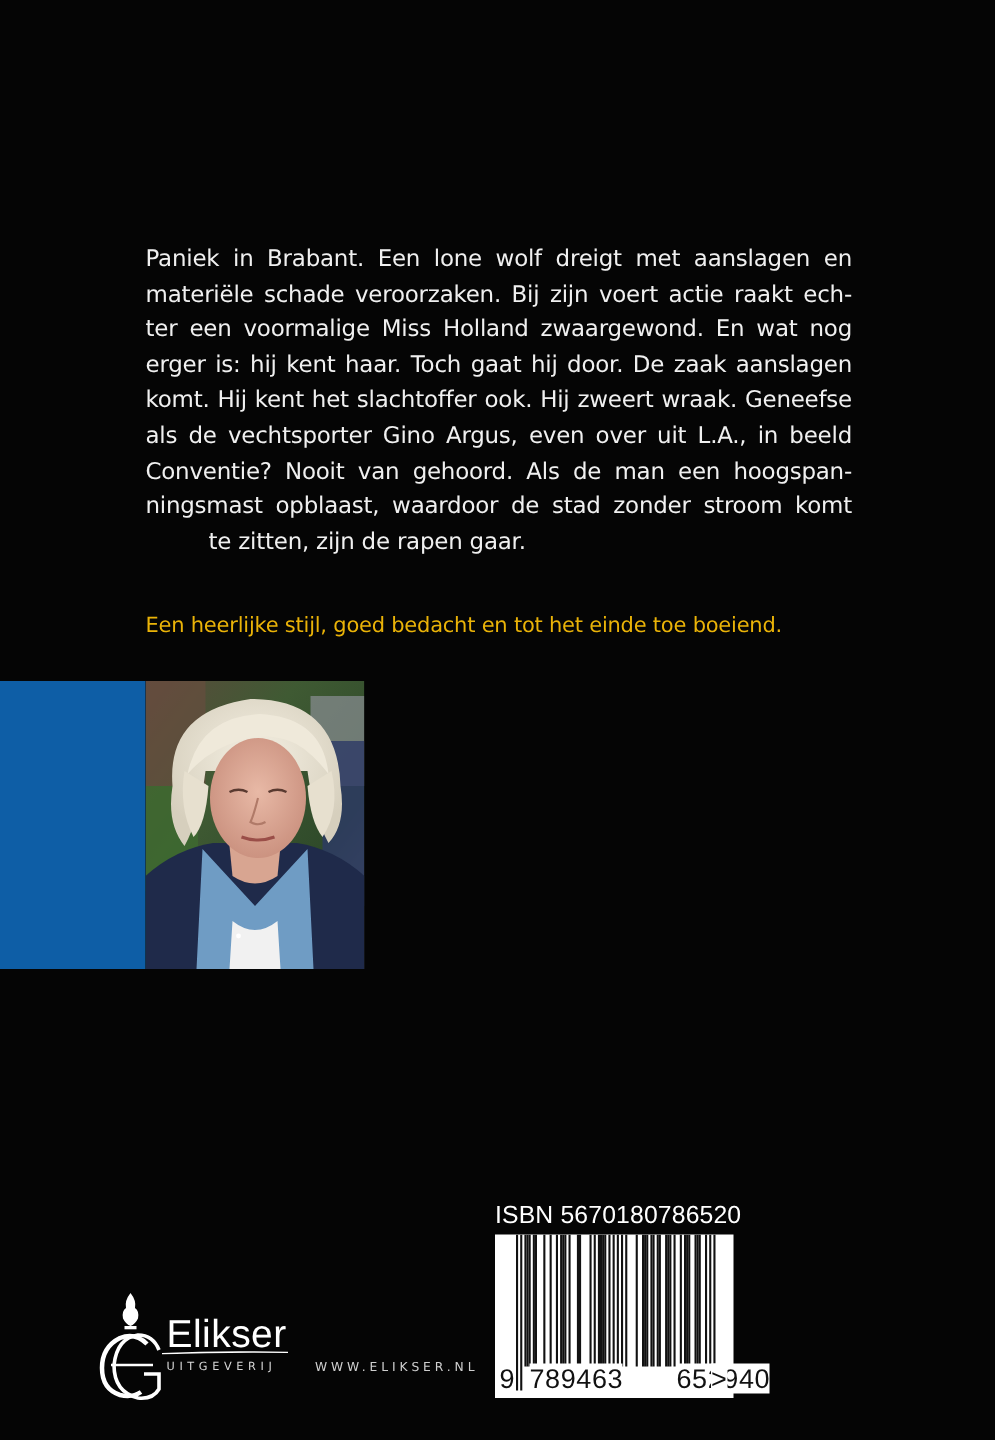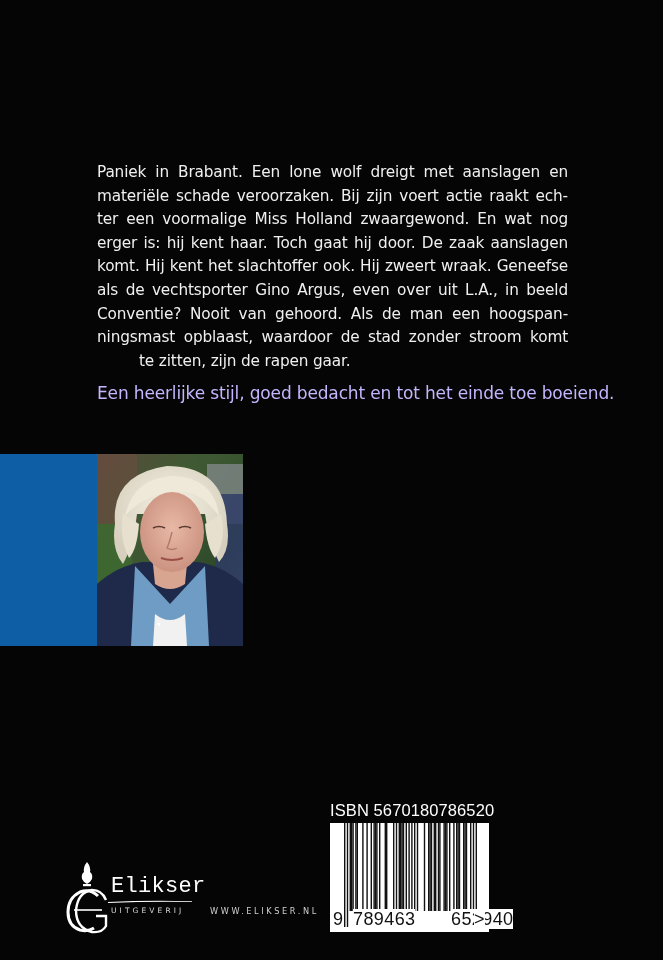--- a/index.html
+++ b/index.html
@@ -11,33 +11,33 @@
     .blurb {
       position: absolute; left: 97px; top: 161px; width: 471px;
       font-size: 15.3px; line-height: 23.6px; letter-spacing: -0.15px;
       text-align: justify; color: #f0f0f0;
       hyphens: manual;
     }
     .blurb .line { display: block; text-align: justify; text-align-last: justify; white-space: nowrap; }
     .blurb .line.last { text-align-last: left; margin-left: 42px; }
 
     .tagline {
-      position: absolute; left: 97px; top: 382px; width: 471px;
-      font-size: 17px; line-height: 23.6px; letter-spacing: -0.15px;
-      color: #c4b5fd; white-space: nowrap;
+      position: absolute; left: 97px; top: 406px; width: 471px;
+      font-size: 14px; line-height: 23.6px; letter-spacing: -0.15px;
+      color: #eab308; white-space: nowrap;
     }
 
     .blue-block { position: absolute; left: 0; top: 454px; width: 97px; height: 192px; }
     .photo { position: absolute; left: 97px; top: 454px; width: 146px; height: 192px; overflow: hidden; }
     .photo svg { display: block; }
 
     .logo { position: absolute; left: 62px; top: 860px; width: 135px; height: 76px; }
     .logo-name {
       position: absolute; left: 49px; top: 14px;
-      font-family: Liberation Mono, monospace; font-size: 22px; color: #ffffff; letter-spacing: 0.3px;
+      font-family: Liberation Sans, sans-serif; font-size: 26px; color: #ffffff; letter-spacing: 0.3px;
     }
     .logo-swoosh { position: absolute; left: 46px; top: 40px; width: 84px; height: 3px; }
     .logo-sub {
       position: absolute; left: 49px; top: 46px;
       font-family: "DejaVu Sans", "Liberation Sans", sans-serif; font-size: 7.5px; letter-spacing: 3.1px; color: #d8d8d8;
     }
     .logo-mark { position: absolute; left: 0; top: 0; width: 50px; height: 76px; }
 
     .url {
       position: absolute; left: 210px; top: 906px;

